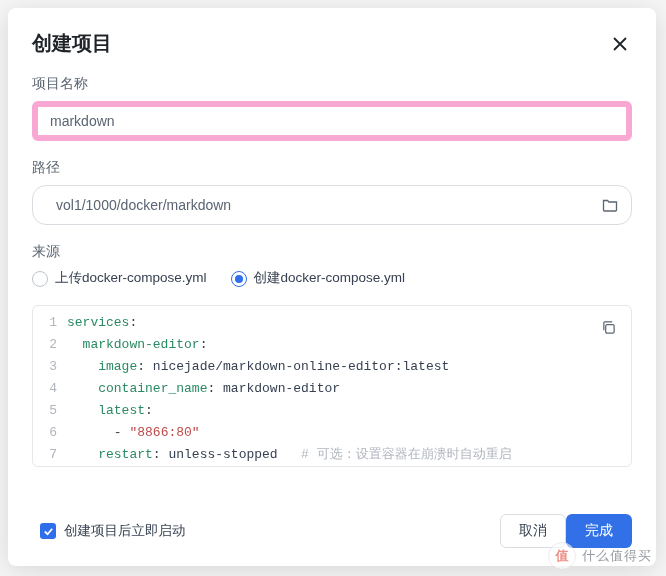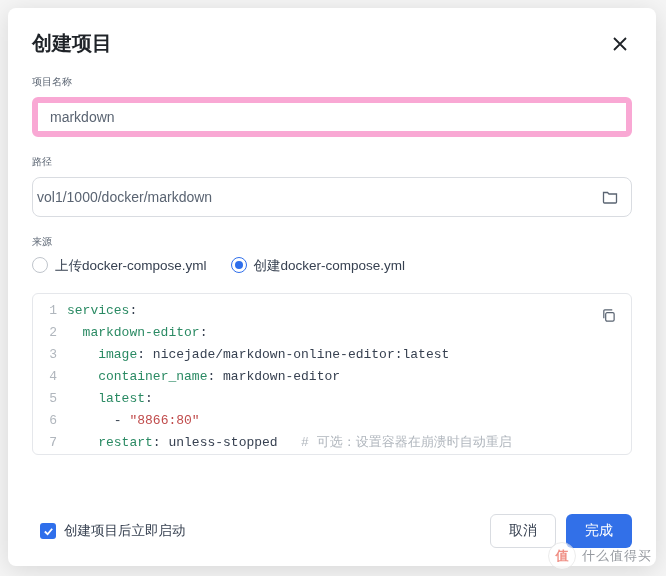--- a/index.html
+++ b/index.html
@@ -43,21 +43,21 @@
   justify-content: center;
   cursor: pointer;
   color: #1f2328;
   font-size: 18px;
   background: none;
   border: none;
 }
 .form-group { margin-bottom: 18px; }
 .form-label {
   display: block;
-  font-size: 10px;
+  font-size: 14px;
   color: #5a6472;
   margin-bottom: 8px;
 }
 .text-input {
   width: 100%;
   height: 40px;
   border: 6px solid #f9a8d4;
   border-radius: 6px;
   padding: 0 12px;
   font-size: 14px;
@@ -66,22 +66,22 @@
 }
 .path-input-wrap {
   position: relative;
   display: flex;
   align-items: center;
 }
 .path-input {
   width: 100%;
   height: 40px;
   border: 1px solid #d9dce1;
-  border-radius: 8px;
-  padding: 0 40px 0 4px;
+  border-radius: 14px;
+  padding: 0 40px 0 23px;
   font-size: 14px;
   color: #5a6472;
   background: #fff;
 }
 .folder-btn {
   position: absolute;
   right: 8px;
   width: 28px;
   height: 28px;
   display: flex;
@@ -92,21 +92,21 @@
   border: none;
   color: #5a6472;
 }
 .radio-group {
   display: flex;
   gap: 24px;
   align-items: center;
 }
 .radio-item {
   display: flex;
-  align-items: flex-start;
+  align-items: flex-end;
   gap: 7px;
   cursor: pointer;
   font-size: 13.5px;
   color: #374151;
 }
 .radio-circle {
   width: 16px;
   height: 16px;
   border-radius: 50%;
   border: 1.5px solid #c0c5cc;
@@ -185,21 +185,21 @@
 .checkbox {
   width: 16px;
   height: 16px;
   border-radius: 3px;
   background: #2f6feb;
   display: flex;
   align-items: center;
   justify-content: center;
   flex-shrink: 0;
 }
-.footer-actions { display: flex; gap: 10px; }
+.footer-actions { display: flex; }
 .btn {
   height: 34px;
   padding: 0 18px;
   border-radius: 6px;
   font-size: 14px;
   cursor: pointer;
   border: 1px solid transparent;
   display: flex;
   align-items: center;
 }

